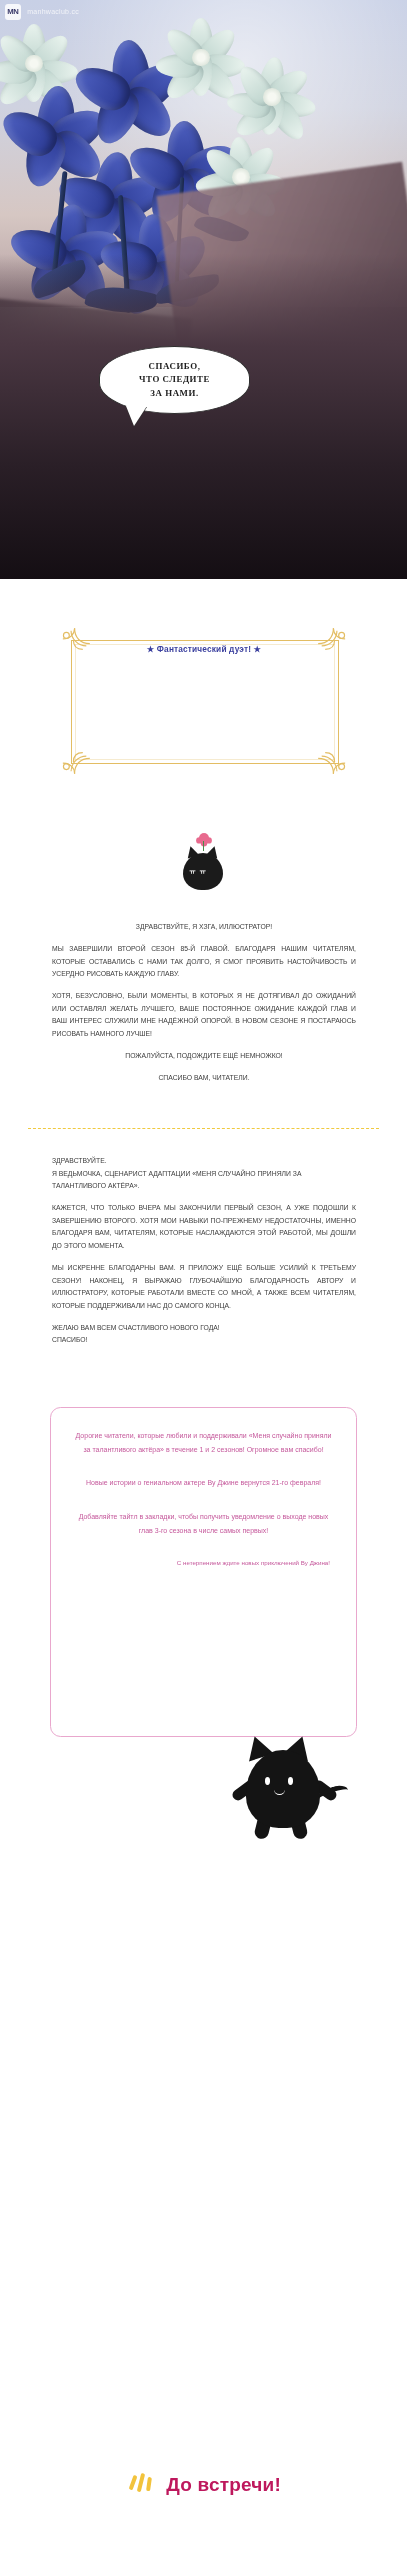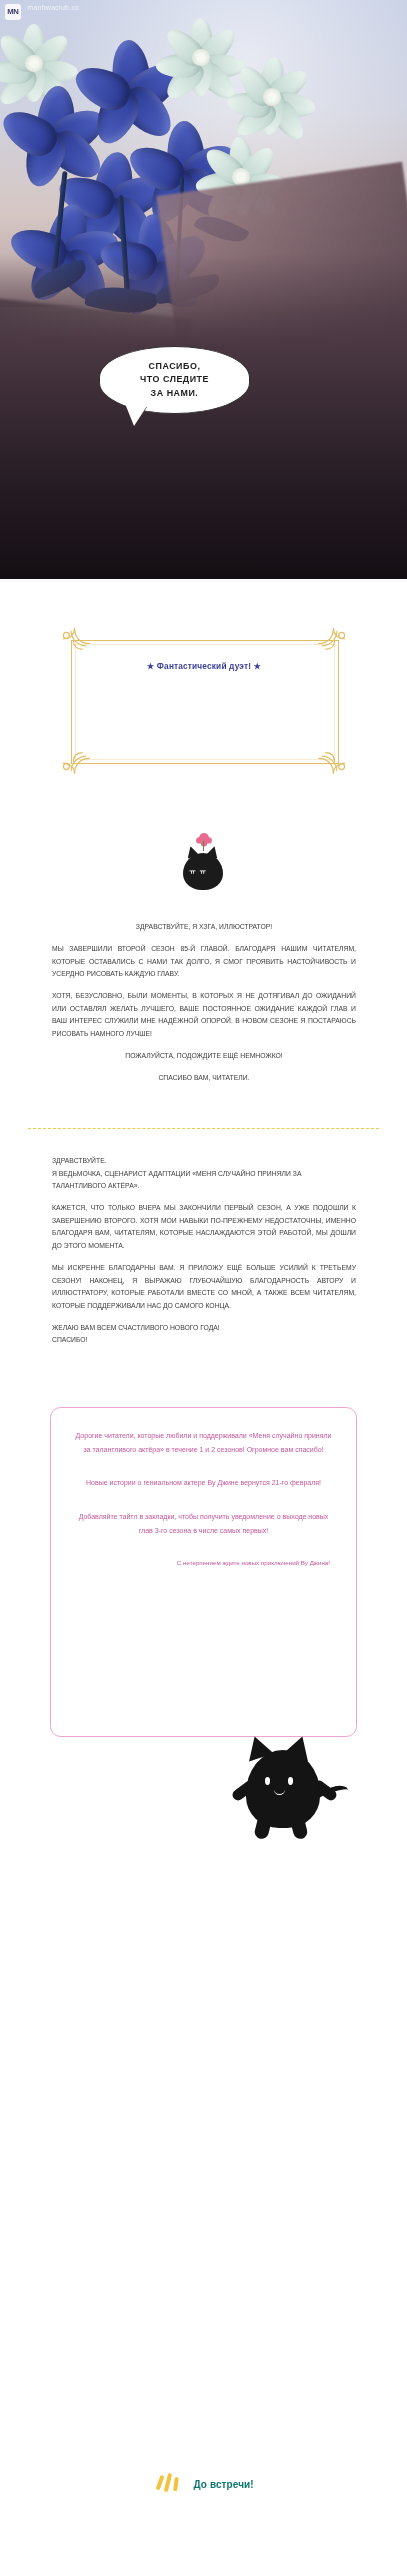--- a/index.html
+++ b/index.html
@@ -103,38 +103,39 @@
     text-align: center;
     z-index: 6;
   }
   .bubble-text {
     font-size: 8.9px;
     line-height: 1.5;
     letter-spacing: .06em;
     color: #1c1c1c;
     font-weight: 600;
     white-space: pre-line;
-    font-family: Liberation Sans, sans-serif;
+    font-family: Liberation Serif, serif;
   }
   .bubble-tail {
     position: absolute;
     left: 126px; top: 406px;
     width: 0; height: 0;
     border-left: 8.3px solid transparent;
     border-right: 13px solid transparent;
     border-top: 20px solid #ffffff;
     filter: drop-shadow(0 1.2px 0 #2f2f2f);
     z-index: 7;
   }
 
   
   .watermark {
     position: absolute;
     left: 0; top: 0;
     display: flex;
+    align-items: center;
     gap: 6px;
     padding: 3.5px 4.7px;
     z-index: 10;
   }
   .wm-badge {
     width: 16.5px; height: 16.5px;
     border-radius: 3px;
     background: rgba(255,255,255,.85);
     color: #3b3b6b;
     font-size: 7.7px;
@@ -169,21 +170,21 @@
     position: absolute;
     width: 34px; height: 34px;
   }
   .corner svg { width: 34px; height: 34px; display:block; }
   .c-tl { left: 57px; top: 0px; }
   .c-tr { left: 317px; top: 0px; transform: scaleX(-1); }
   .c-bl { left: 57px; top: 116px; transform: scaleY(-1); }
   .c-br { left: 317px; top: 116px; transform: scale(-1,-1); }
   .frame-inner {
     position: absolute;
-    left: 83px; top: 35px;
+    left: 83px; top: 18px;
     width: 242px;
     text-align: center;
   }
   .frame-line1 {
     font-size: 8.3px;
     color: #3a3f9e;
     font-weight: 700;
     letter-spacing: .02em;
     margin-bottom: 7px;
   }
@@ -361,23 +362,23 @@
   .final {
     position: absolute;
     left: 0; top: 2473px;
     width: 408px;
     display: flex;
     align-items: center;
     justify-content: center;
     gap: 8.3px;
   }
   .final-text {
-    font-size: 10px;
+    font-size: 19px;
     font-weight: 700;
-    color: #0f766e;
+    color: #be185d;
     letter-spacing: .01em;
   }
   .sparkle {
     width: 31px; height: 23.6px;
     position: relative;
   }
   .spark-line {
     position: absolute;
     background: #f2c33c;
     border-radius: 1.8px;

